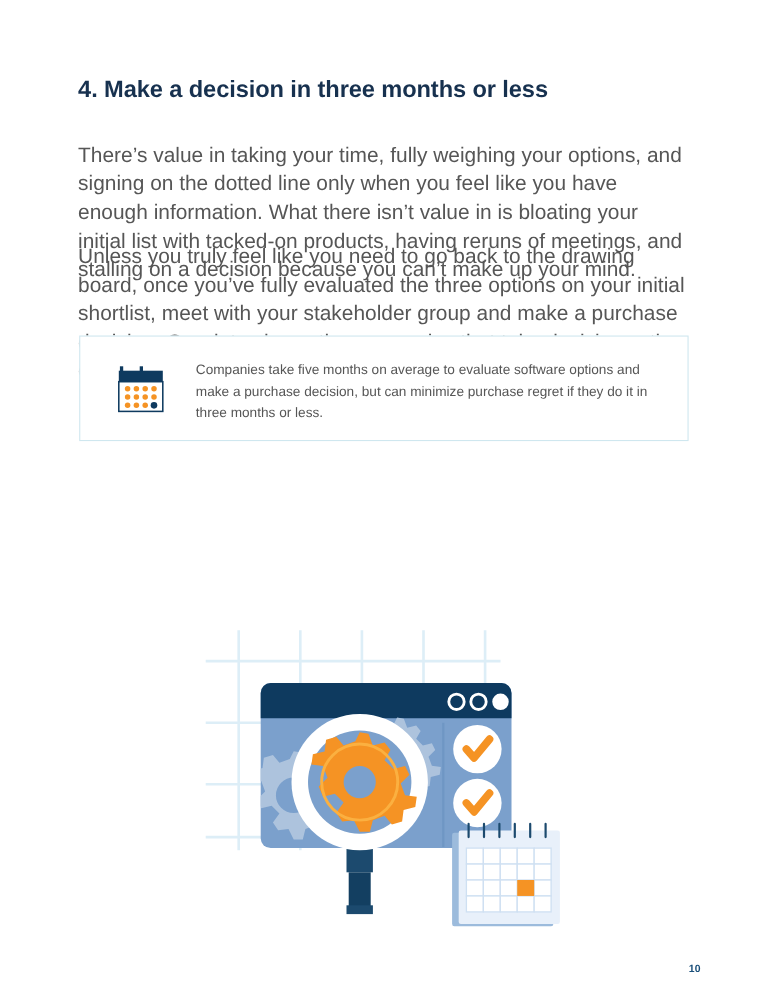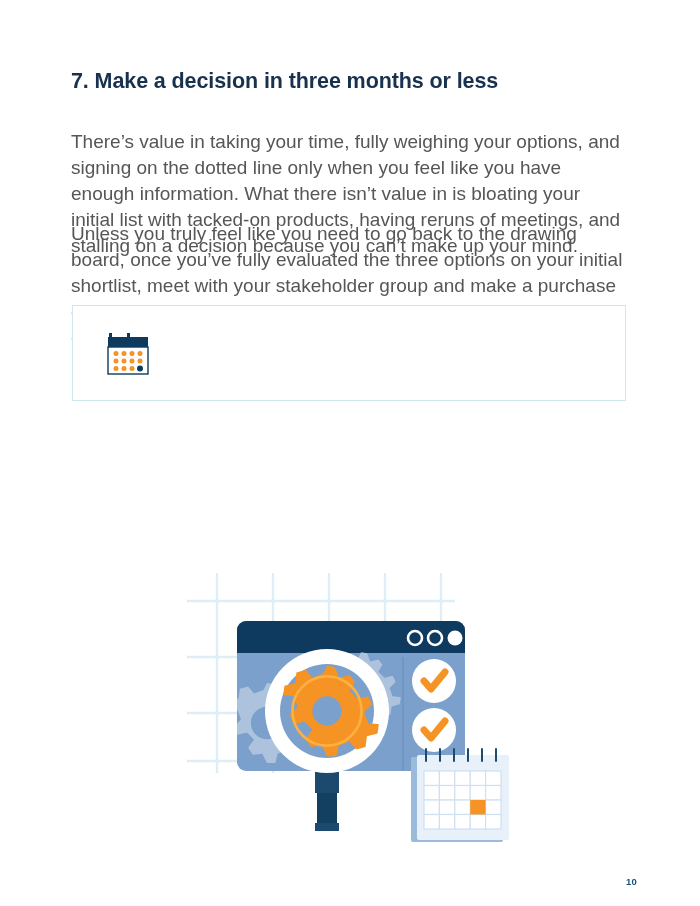--- a/index.html
+++ b/index.html
@@ -85,21 +85,21 @@
     color: #1a4f7a;
     letter-spacing: 0.2px;
     margin-left: 37px;
   }
 </style>
 </head>
 <body>
 
 <div class="page">
 
-  <h1 class="heading">7. Make a decision in three months or less</h1>
+  <h1 class="heading">4. Make a decision in three months or less</h1>
 
   <p class="para" id="para-1">There’s value in taking your time, fully weighing your options, and signing on the dotted line only when you feel like you have enough information. What there isn’t value in is bloating your initial list with tacked-on products, having reruns of meetings, and stalling on a decision because you can’t make up your mind.</p>
   <p class="para" id="para-2">Unless you truly feel like you need to go back to the drawing board, once you’ve fully evaluated the three options on your initial shortlist, meet with your stakeholder group and make a purchase decision. Our data shows the companies that take decisive action on a software purchase are the least likely to experience regret.</p>
 
   <div class="callout">
     <div class="callout-icon">
       <svg width="46" height="46" viewBox="0 0 46 46">
         <rect x="4" y="2" width="3" height="8" fill="#0e3a5f"></rect>
         <rect x="22" y="2" width="3" height="8" fill="#0e3a5f"></rect>
         <rect x="3" y="6" width="40" height="10" fill="#0e3a5f"></rect>
@@ -113,20 +113,21 @@
           <circle cx="19" cy="30" r="2.5"></circle>
           <circle cx="27" cy="30" r="2.5"></circle>
           <circle cx="35" cy="30" r="2.5"></circle>
           <circle cx="11" cy="37.5" r="2.5"></circle>
           <circle cx="19" cy="37.5" r="2.5"></circle>
           <circle cx="27" cy="37.5" r="2.5"></circle>
         </g>
         <circle cx="35" cy="37.5" r="3" fill="#0e3a5f"></circle>
       </svg>
     </div>
+    <div class="callout-text">Companies take five months on average to evaluate software options and make a purchase decision, but can minimize purchase regret if they do it in three months or less.</div>
   </div>
 
   <div class="illustration">
     <svg width="350" height="290" viewBox="0 0 350 290">
       <defs>
         <clipPath id="winClip">
           <rect x="62" y="56" width="228" height="150" rx="8"></rect>
         </clipPath>
       </defs>
 

